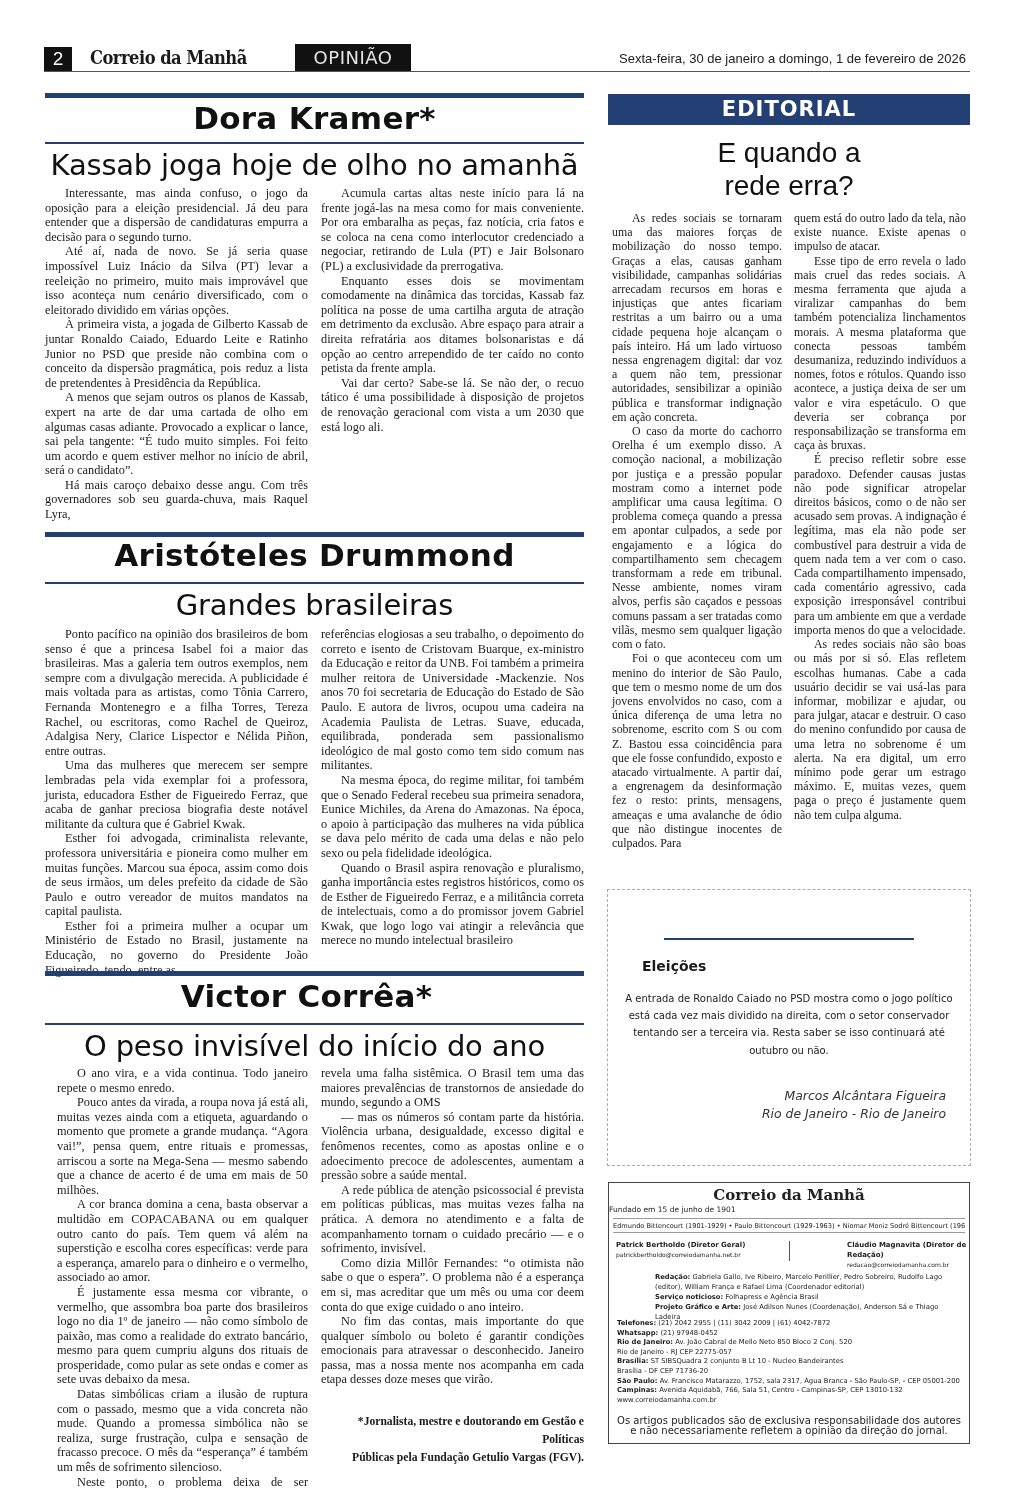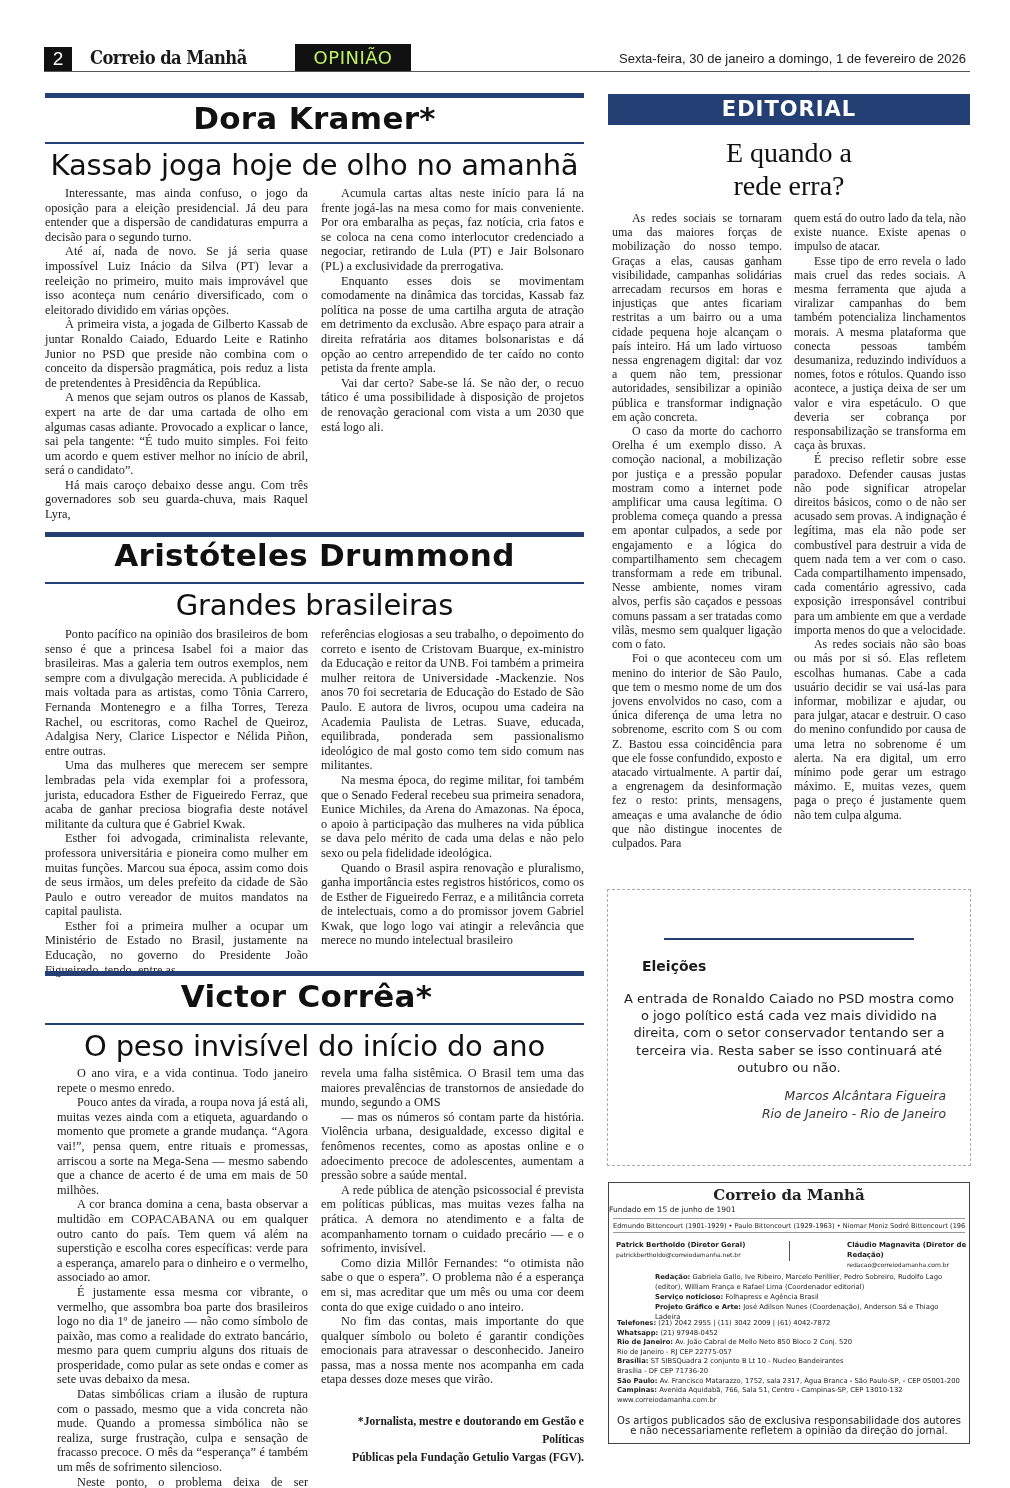--- a/index.html
+++ b/index.html
@@ -3,42 +3,42 @@
 <meta charset="utf-8">
 <style>
   * { box-sizing: border-box; margin: 0; padding: 0; }
   html, body { width: 1010px; height: 1488px; background: #fff; overflow: hidden; }
   body { position: relative; font-family: "Liberation Serif", serif; color: #1a1a1a; }
 
   
   .topbar { position: absolute; left: 44px; top: 44px; width: 926px; height: 28px; border-bottom: 1.5px solid #555; }
   .pagenum { position: absolute; left: 0; top: 3px; width: 28px; height: 24px; background: #111; color: #fff; font-family: "Liberation Sans", sans-serif; font-size: 19px; text-align: center; line-height: 24px; }
   .masthead { position: absolute; left: 46px; top: 2px; font-family: "DejaVu Serif", serif; font-weight: bold; font-size: 19px; letter-spacing: -0.6px; transform: scaleX(0.86); transform-origin: left; }
-  .section { position: absolute; left: 251px; top: 0; width: 116px; height: 27px; background: #111; color: #bef264; font-family: "DejaVu Sans", sans-serif; font-size: 18px; text-align: center; line-height: 27px; letter-spacing: 0.5px; }
+  .section { position: absolute; left: 251px; top: 0; width: 116px; height: 27px; background: #111; color: #e5e5e5; font-family: "DejaVu Sans", sans-serif; font-size: 18px; text-align: center; line-height: 27px; letter-spacing: 0.5px; }
   .dateline { position: absolute; right: 4px; top: 7px; font-family: "Liberation Sans", sans-serif; font-size: 13px; color: #222; }
 
   .bluebar { position: absolute; height: 5px; background: #233f73; }
   .rule { position: absolute; height: 2px; background: #233f73; }
 
   .author { position: absolute; font-family: "DejaVu Sans", sans-serif; font-weight: bold; font-size: 31px; text-align: center; color: #111; letter-spacing: 0.3px; }
   .headline { position: absolute; font-family: "DejaVu Sans", sans-serif; font-size: 29px; text-align: center; color: #111; letter-spacing: -0.2px; }
 
   .col { position: absolute; font-size: 12.3px; line-height: 14.6px; text-align: justify; hyphens: auto; }
   .col p { text-indent: 20px; }
 
   
   .ed-banner { position: absolute; left: 608px; top: 94px; width: 362px; height: 31px; background: #233f73; color: #fff; font-family: "DejaVu Sans", sans-serif; font-weight: bold; font-size: 21px; text-align: center; line-height: 31px; letter-spacing: 1px; }
-  .ed-title { position: absolute; left: 608px; top: 136px; width: 362px; font-family: Liberation Serif, serif; font-size: 28px; line-height: 33px; text-align: center; color: #111; }
+  .ed-title { position: absolute; left: 608px; top: 136px; width: 362px; font-family: Liberation Sans, sans-serif; font-size: 28px; line-height: 33px; text-align: center; color: #111; }
 
   
   .reader { position: absolute; left: 607px; top: 889px; width: 364px; height: 277px; border: 1.5px dashed #aaa; }
   .reader-title { position: absolute; left: 0; top: 18px; width: 100%; text-align: center; font-family: "DejaVu Sans", sans-serif; font-weight: bold; font-size: 22px; color: #111; }
   .reader-rule { position: absolute; left: 56px; top: 48px; width: 250px; height: 1.5px; background: #233f73; }
   .reader-topic { position: absolute; left: 34px; top: 68px; font-family: "DejaVu Sans", sans-serif; font-weight: bold; font-size: 14px; }
-  .reader-text { position: absolute; left: 15px; top: 100px; width: 332px; font-family: "DejaVu Sans", sans-serif; font-size: 13px; line-height: 17.2px; text-align: center; color: #222; }
+  .reader-text { position: absolute; left: 15px; top: 100px; width: 332px; font-family: "DejaVu Sans", sans-serif; font-size: 10px; line-height: 17.2px; text-align: center; color: #222; }
   .reader-sig { position: absolute; right: 24px; top: 197px; text-align: right; font-family: "DejaVu Sans", sans-serif; font-style: italic; font-size: 12.4px; line-height: 18px; color: #333; }
 
   
   .exp { position: absolute; left: 608px; top: 1182px; width: 362px; height: 262px; border: 1.5px solid #444; font-family: "DejaVu Sans", sans-serif; color: #222; }
   .exp-mast { position: absolute; left: 0; top: 3px; width: 100%; text-align: center; font-family: "DejaVu Serif", serif; font-weight: bold; font-size: 15px; }
   .exp-founded { position: absolute; left: 0; top: 22px; width: 100%; text-align: left; font-size: 7.5px; }
   .exp-founders { position: absolute; left: 4px; right: 4px; top: 35px; height: 15px; border-top: 1px solid #999; border-bottom: 1px solid #999; font-size: 6.6px; line-height: 14px; text-align: center; white-space: nowrap; overflow: hidden; }
   .exp-dir { position: absolute; top: 57px; font-size: 7px; line-height: 10px; }
   .exp-dir .n { font-weight: bold; }
   .exp-dir .e { font-size: 6px; }

